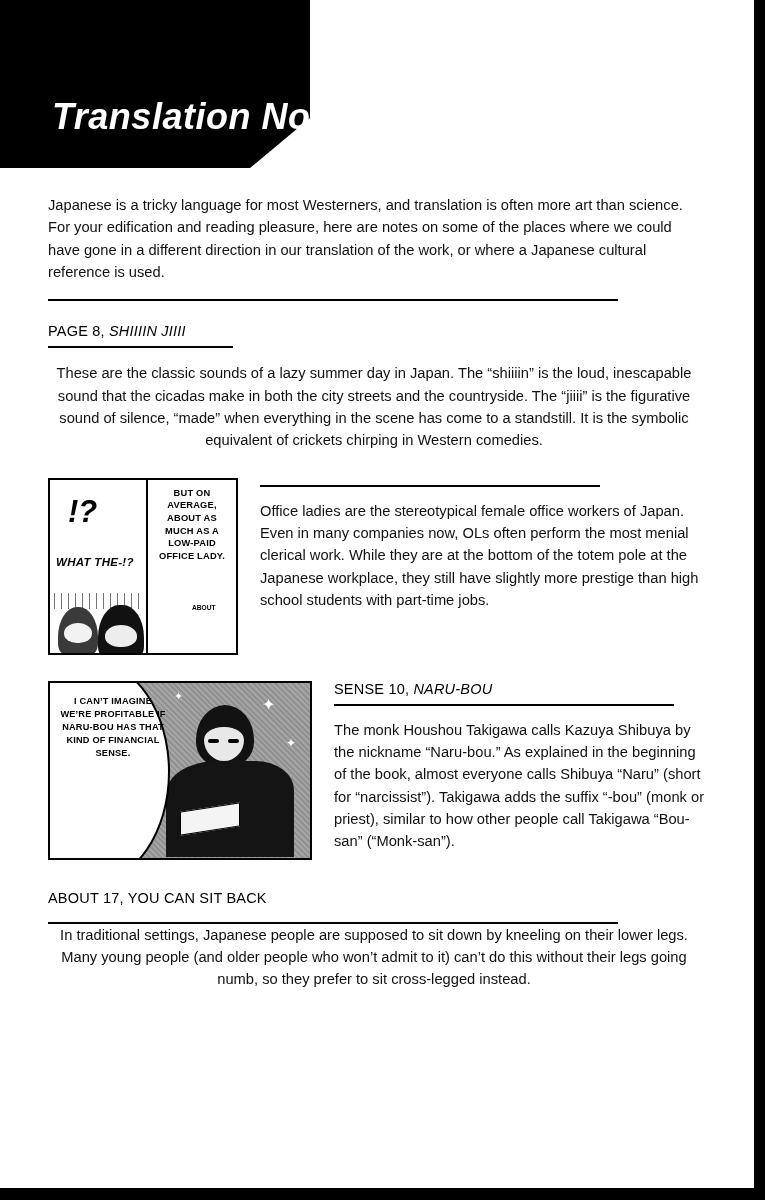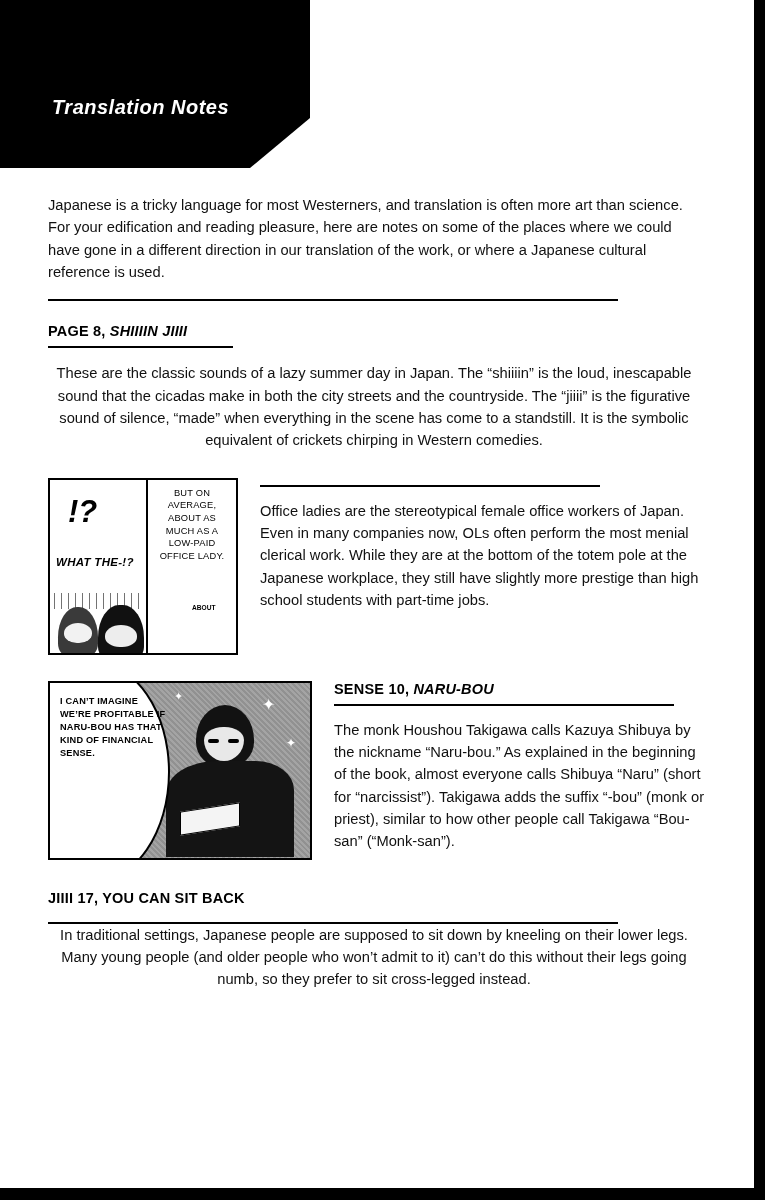--- a/index.html
+++ b/index.html
@@ -25,21 +25,21 @@
     height: 168px;
     background: #000000;
     
     clip-path: polygon(0 0, 310px 0, 310px 118px, 250px 168px, 0 168px);
   }
   #page-title {
     position: absolute;
     top: 96px;
     left: 52px;
     color: #ffffff;
-    font-size: 20px;
+    font-size: 36px;
     font-weight: bold;
     font-style: italic;
     letter-spacing: 0.5px;
     font-family: "Liberation Sans", sans-serif;
   }
 
   
   #right-edge-bar {
     position: absolute;
     top: 0;
@@ -86,21 +86,21 @@
     width: 185px;
     margin: 7px 0 14px 0;
   }
   .rule.medium {
     width: 340px;
     margin: 7px 0 13px 0;
   }
 
   h2.section-head {
     font-size: 14.5px;
-    font-weight: bold;
+    font-weight: normal;
     margin: 0;
     letter-spacing: 0.2px;
   }
   h2.section-head .ital {
     font-style: italic;
   }
 
   .section {
     margin-top: 22px;
   }
@@ -156,21 +156,21 @@
     font-style: italic;
     letter-spacing: 0.3px;
   }
   #panel-ol .bubble-right {
     position: absolute;
     left: 104px;
     top: 7px;
     width: 76px;
     text-align: center;
     font-size: 9.3px;
-    font-weight: normal;
+    font-weight: bold;
     line-height: 1.36;
     letter-spacing: 0.2px;
   }
   #panel-ol .about-tag {
     position: absolute;
     left: 142px;
     top: 124px;
     font-size: 6.6px;
     font-weight: bold;
   }
@@ -242,21 +242,21 @@
     height: 218px;
     background: #ffffff;
     border: 2px solid #000;
     border-radius: 50%;
   }
   #panel-naru .bubble-text {
     position: absolute;
     left: 10px;
     top: 12px;
     width: 106px;
-    text-align: left;
+    text-align: center;
     font-size: 9.2px;
     font-weight: bold;
     line-height: 1.42;
     letter-spacing: 0.2px;
   }
   #panel-naru .figure-head {
     position: absolute;
     left: 146px;
     top: 22px;
     width: 58px;
@@ -375,18 +375,18 @@
       </div>
     </div>
     <div class="text-col">
       <h2 class="section-head"><span>SENSE 10, </span><span class="ital">NARU-BOU</span></h2>
       <hr class="rule medium">
       <p class="body-text">The monk Houshou Takigawa calls Kazuya Shibuya by the nickname “Naru-bou.” As explained in the beginning of the book, almost everyone calls Shibuya “Naru” (short for “narcissist”). Takigawa adds the suffix “-bou” (monk or priest), similar to how other people call Takigawa “Bou-san” (“Monk-san”).</p>
     </div>
   </div>
 
   <div class="section section-last">
-    <h2 class="section-head">JIIII 17, YOU CAN SIT BACK</h2>
+    <h2 class="section-head">ABOUT 17, YOU CAN SIT BACK</h2>
     <hr class="rule">
     <p class="body-text wide-640 para-gap">In traditional settings, Japanese people are supposed to sit down by kneeling on their lower legs. Many young people (and older people who won’t admit to it) can’t do this without their legs going numb, so they prefer to sit cross-legged instead.</p>
   </div>
 
 </div>
 
 </body></html>

